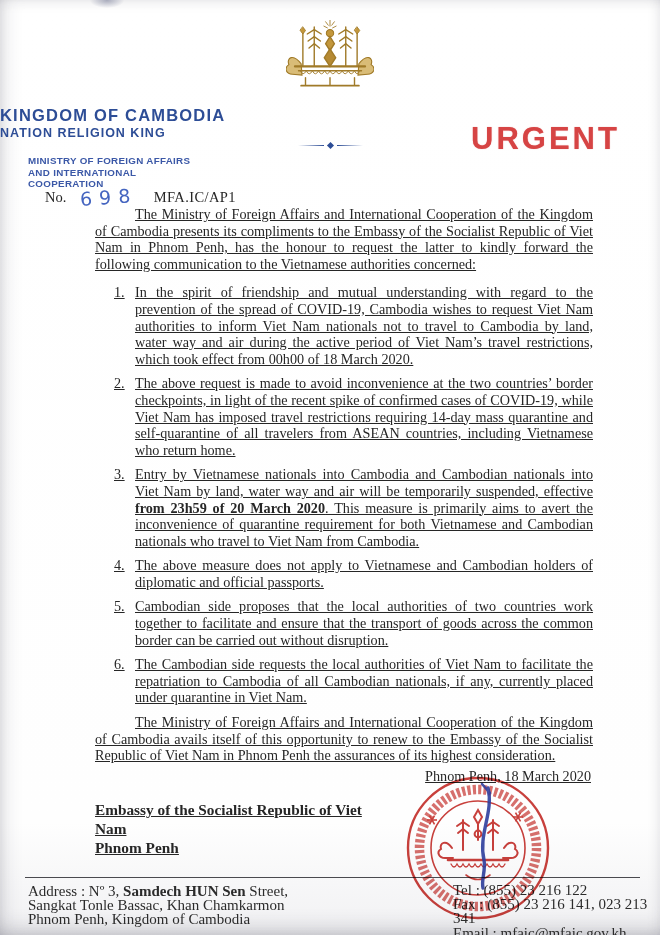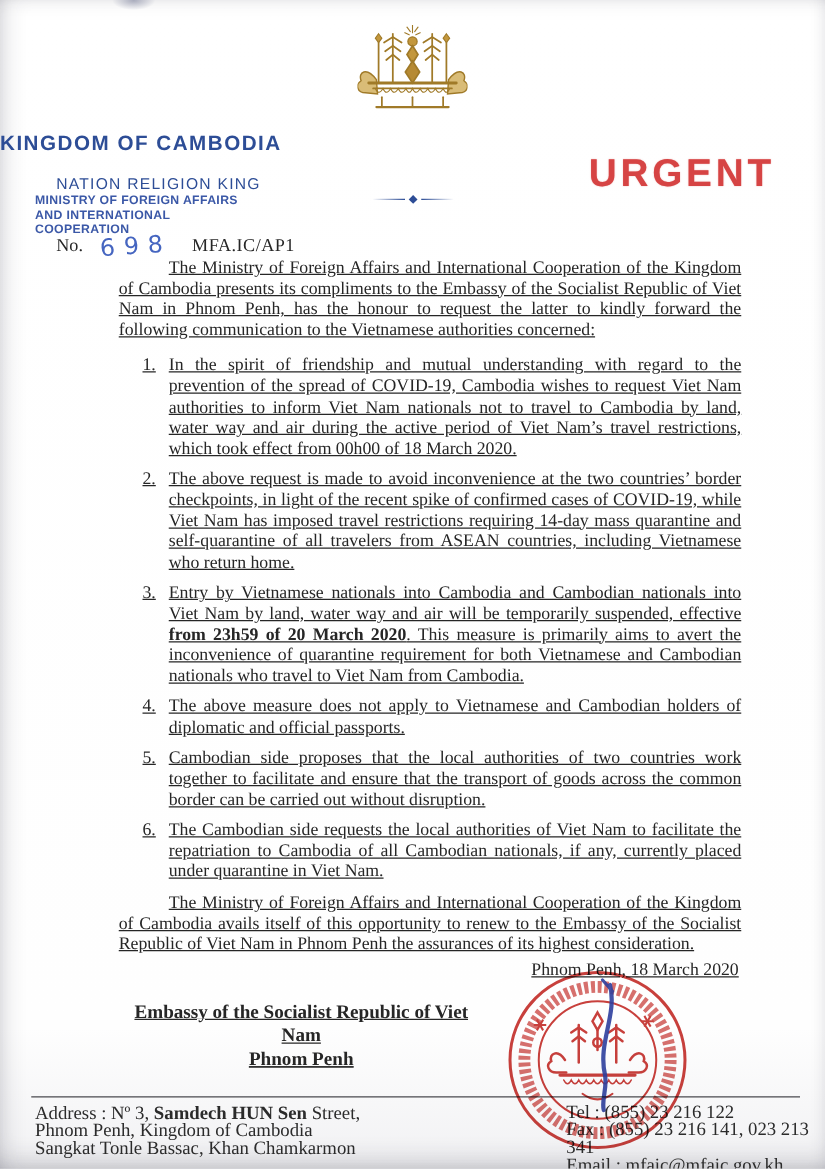--- a/index.html
+++ b/index.html
@@ -11,22 +11,22 @@
                inset 0 -16px 24px -16px rgba(40,40,60,.32),
                inset 0 10px 18px -16px rgba(40,40,60,.25);
     font-family:"Liberation Serif",serif;color:#262626;
   }
   .artifact{position:absolute;top:-7px;left:90px;width:34px;height:15px;border-radius:50%;
     background:radial-gradient(ellipse at center,rgba(115,120,148,.55),rgba(255,255,255,0) 72%);}
   .header{position:absolute;top:20px;left:0;right:0;text-align:left;}
   .emblem{display:block;margin:0 auto;}
   .kingdom{margin-top:2px;font-family:"Liberation Sans",sans-serif;font-weight:bold;
     font-size:16.5px;letter-spacing:1.2px;color:#2d4d96;}
-  .motto{margin-top:15px;font-family:"Liberation Sans",sans-serif;font-weight:normal;
-    font-size:12.5px;letter-spacing:1px;color:#2d4d96;padding-left:45px;}
+  .motto{margin-top:1px;font-family:"Liberation Sans",sans-serif;font-weight:bold;
+    font-size:12.5px;letter-spacing:1px;color:#2d4d96;}
   .ornament{margin-top:3px;display:flex;align-items:center;justify-content:center;gap:4px;}
   .ornament .bar{width:26px;height:1px;background:linear-gradient(90deg,transparent,#2d4d96);}
   .ornament .bar.r{background:linear-gradient(90deg,#2d4d96,transparent);}
   .ornament .gem{width:5px;height:5px;background:#2d4d96;transform:rotate(45deg);}
   .urgent{position:absolute;left:471px;top:121px;font-family:"Liberation Sans",sans-serif;
     font-weight:bold;font-size:31px;letter-spacing:3px;color:#d64444;
     text-shadow:0 0 1px rgba(214,68,68,.55);}
   .ministry{position:absolute;left:28px;top:155px;width:182px;text-align:left;
     font-family:"Liberation Sans",sans-serif;font-weight:bold;font-size:9.8px;
     letter-spacing:.3px;color:#3b58a7;line-height:11.5px;}
@@ -36,21 +36,21 @@
   .refcode{letter-spacing:.4px;}
   .bodycol{position:absolute;left:95px;top:206px;width:498px;font-size:14.2px;line-height:16.6px;text-decoration:underline;}
   .just{text-align:justify;}
   p{margin:0;}
   .opening{margin-bottom:12px;text-indent:40px;}
   .item{display:flex;margin-bottom:8px;}
   .num{flex:none;width:21px;margin-left:19px;}
   .itext{flex:1;}
   .closing{margin-top:2px;margin-bottom:4px;text-indent:40px;}
   .dateline{text-align:right;margin-top:4px;padding-right:2px;}
-  .addressee{margin-top:16px;width:292px;text-align:center;font-weight:bold;font-size:15.3px;line-height:19px;}
+  .addressee{margin-top:16px;width:292px;font-weight:bold;font-size:15.3px;line-height:19px;}
   .addressee .ul{text-decoration:underline;}
   .divider{position:absolute;left:25px;right:20px;top:877px;border-top:1.4px solid #4a4a4f;}
   .footer{position:absolute;font-size:15px;line-height:14.2px;color:#2b2b2b;}
   .footer-left{left:28px;top:884px;}
   .footer-right{left:453px;top:883px;}
   .stamp{position:absolute;left:403px;top:773px;mix-blend-mode:multiply;pointer-events:none;}
 </style>
 </head>
 <body>
 
@@ -149,22 +149,22 @@
     <div class="addressee">
       <div>Embassy of the Socialist Republic of Viet Nam</div>
       <div class="ul">Phnom Penh</div>
     </div>
   </main>
 
   <div class="divider"></div>
 
   <div class="footer footer-left">
     <div><span>Address : Nº 3, </span><b>Samdech HUN Sen</b><span> Street,</span></div>
+    <div>Sangkat Tonle Bassac, Khan Chamkarmon</div>
     <div>Phnom Penh, Kingdom of Cambodia</div>
-    <div>Sangkat Tonle Bassac, Khan Chamkarmon</div>
   </div>
 
   <div class="footer footer-right">
     <div>Tel : (855) 23 216 122</div>
     <div>Fax : (855) 23 216 141, 023 213 341</div>
     <div>Email : mfaic@mfaic.gov.kh</div>
   </div>
 
   <svg class="stamp" width="150" height="150" viewBox="-75 -75 150 150">
     <g stroke="#c9403c" fill="none">

